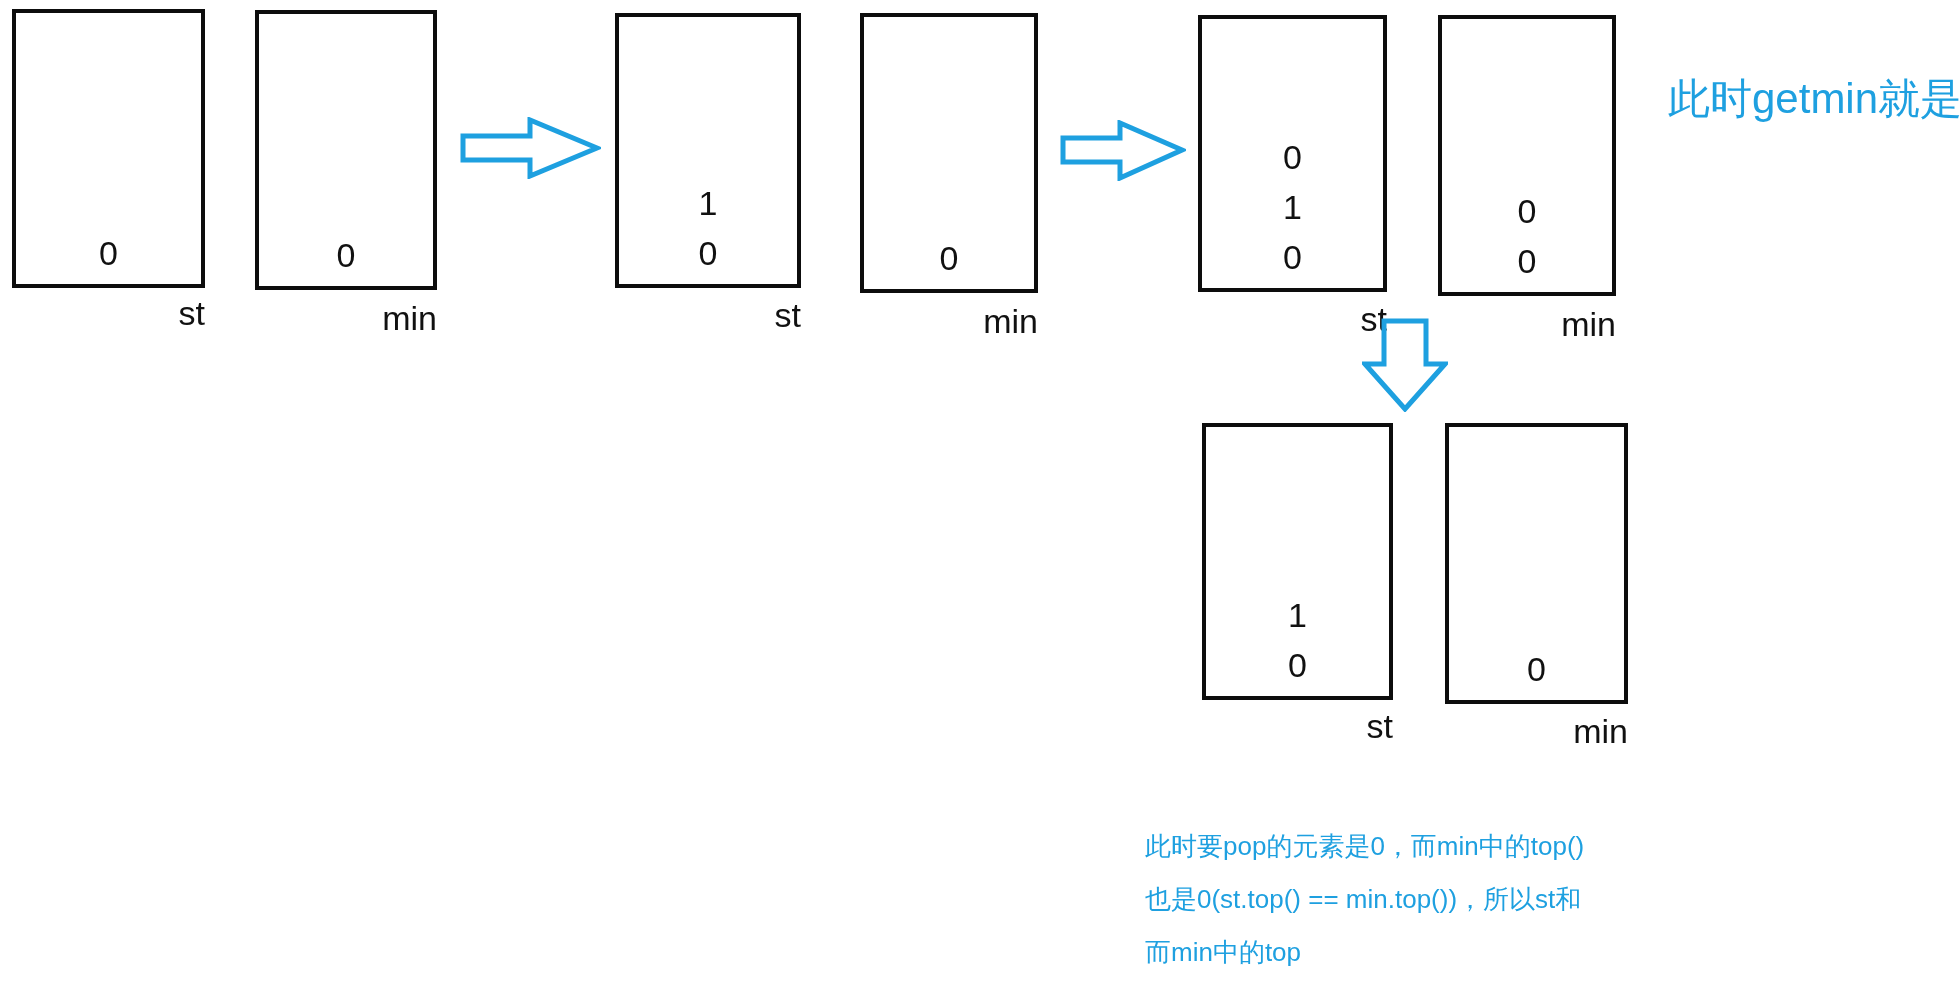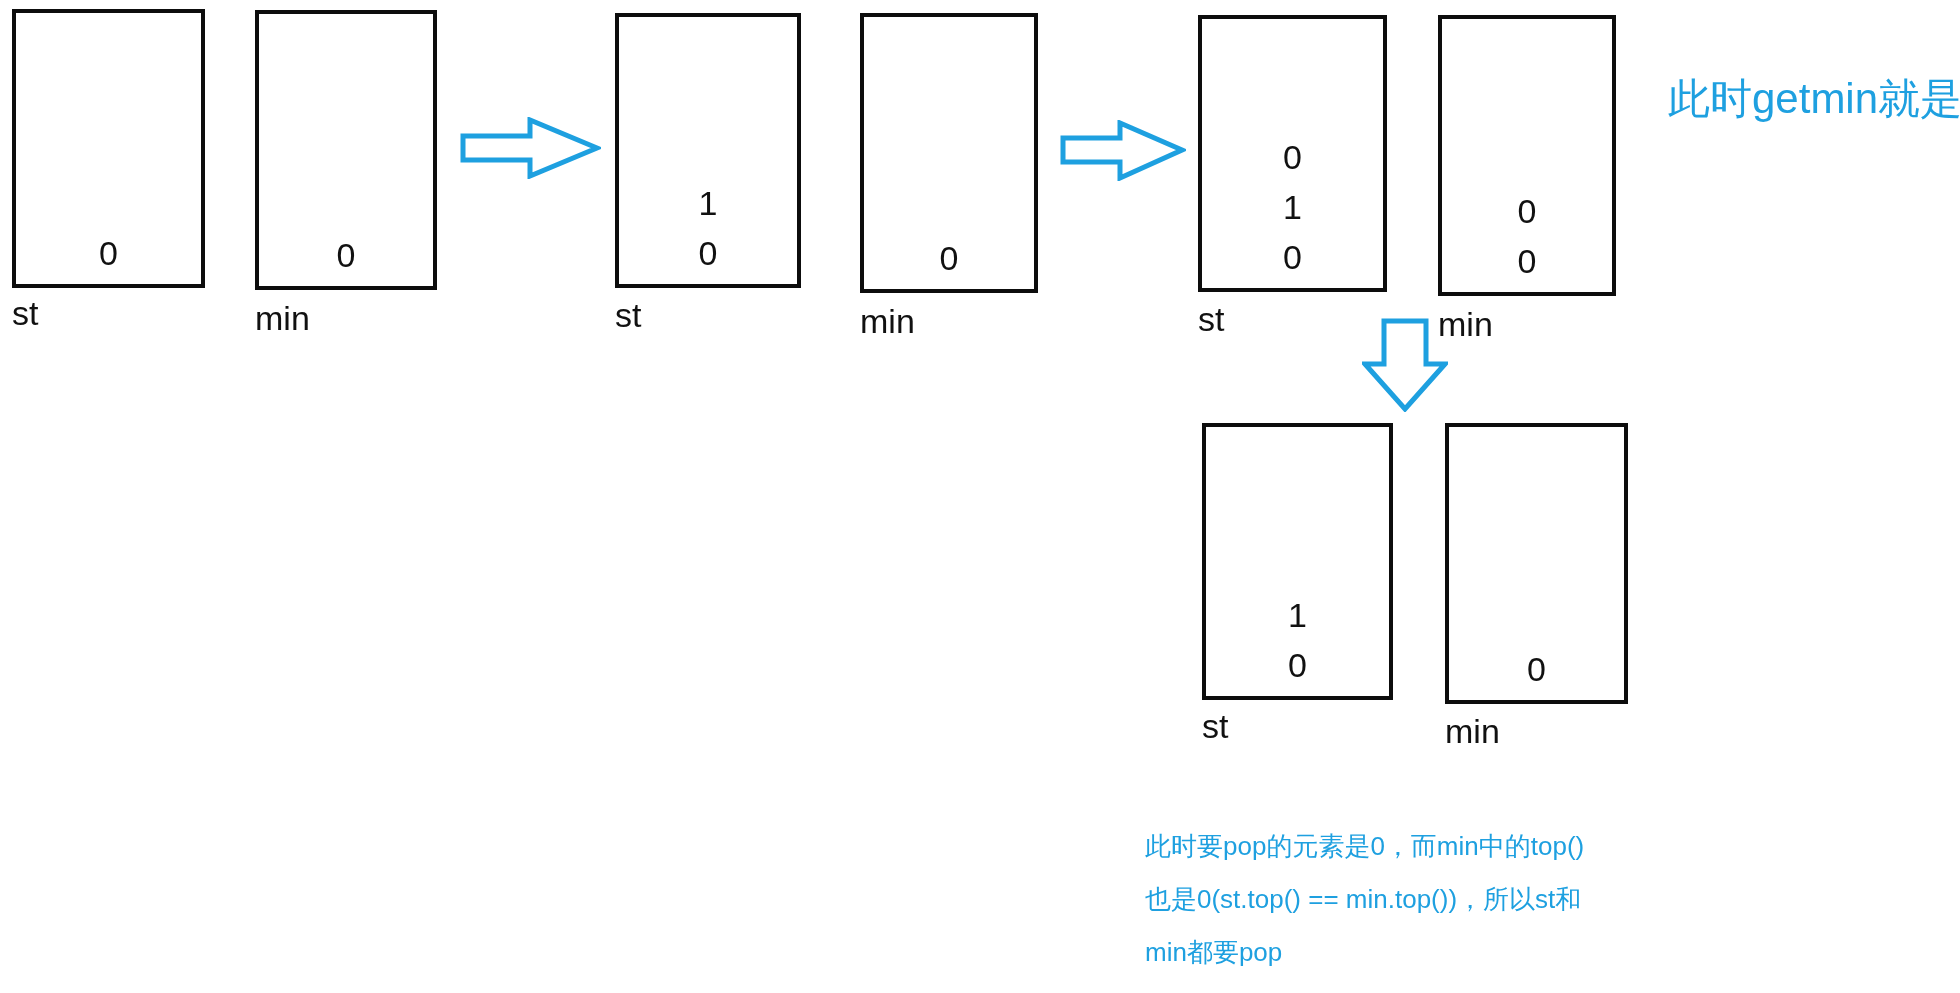--- a/index.html
+++ b/index.html
@@ -24,21 +24,21 @@
   .values{
     position:absolute;
     left:0;right:0;bottom:6px;
     text-align:center;
     font-size:34px;
     line-height:50px;
     color:#111;
   }
   .box-label{
     position:absolute;
-    text-align:left;
+    text-align:right;
     font-size:34px;
     line-height:40px;
     color:#111;
   }
   .arrow{
     position:absolute;
   }
   .arrow polygon{
     fill:none;
     stroke:var(--accent);
@@ -139,16 +139,16 @@
   <div class="stack-box" style="left:1445px;top:423px;width:183px;height:281px">
     <div class="values">
       <div>0</div>
     </div>
   </div>
   <div class="box-label" style="left:1445px;top:711px;width:183px">min</div>
 
   <div class="note note-bottom">
     <div>此时要pop的元素是0，而min中的top()</div>
     <div>也是0(st.top() == min.top())，所以st和</div>
-    <div>min都要pop</div>
+    <div>而min中的top</div>
   </div>
 
 </div>
 
 </body></html>

